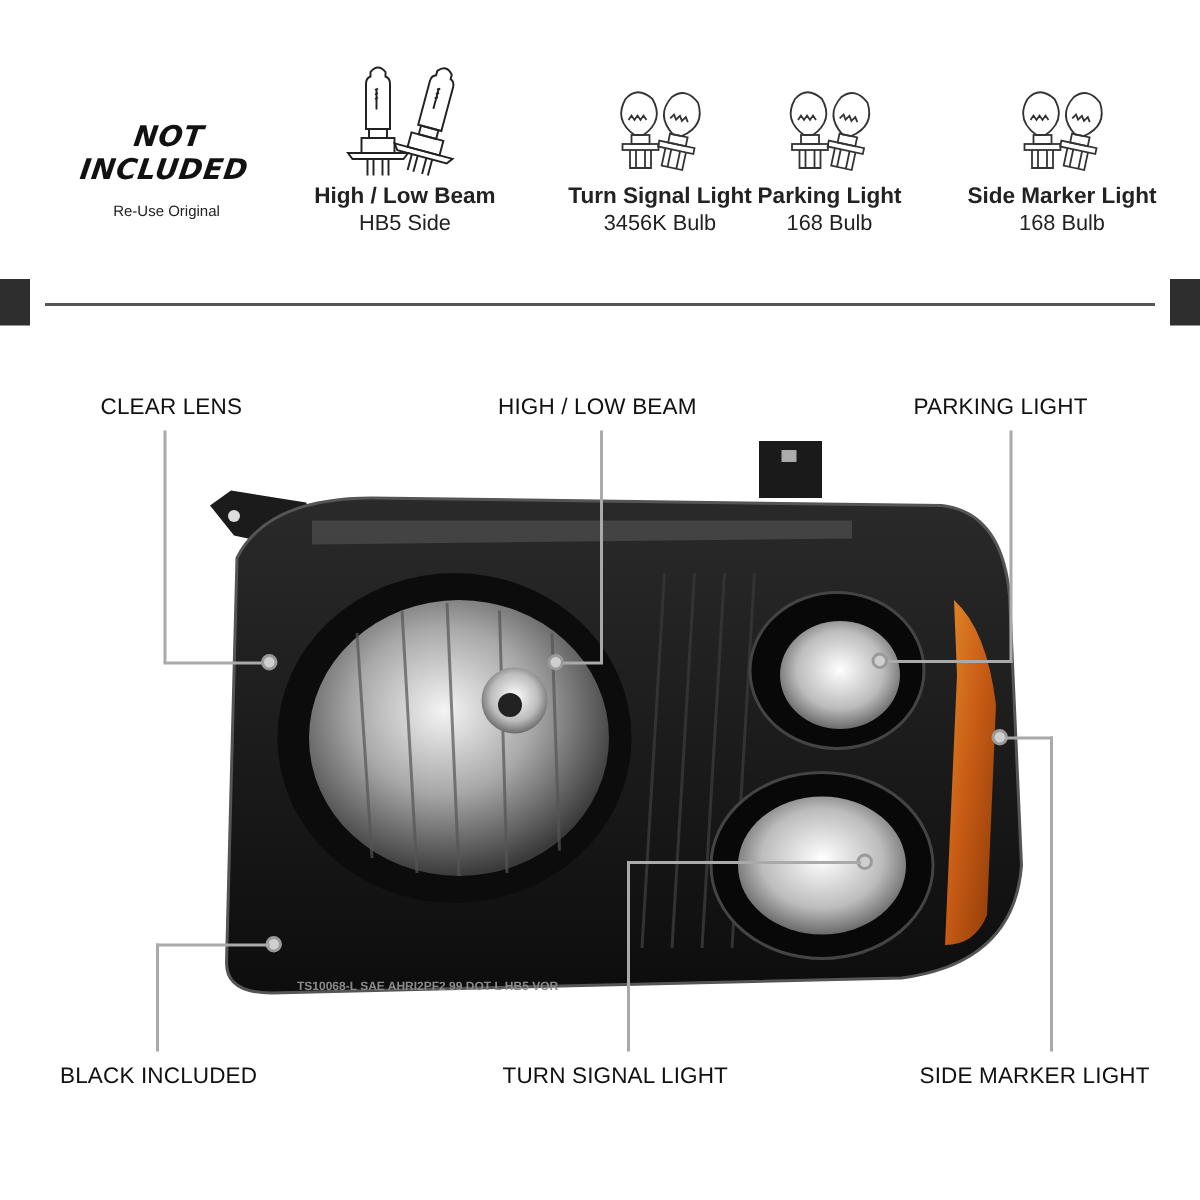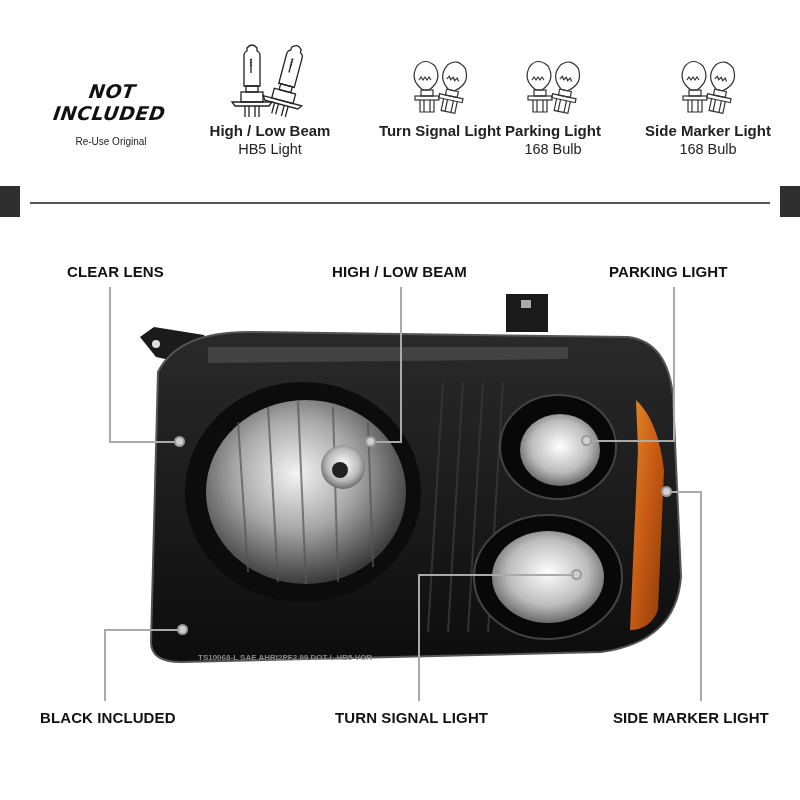--- a/index.html
+++ b/index.html
@@ -10,21 +10,21 @@
   .ni-title{font-family:"DejaVu Sans",sans-serif;font-weight:bold;font-style:italic;font-size:19px;letter-spacing:0.5px;color:#111;transform:skewX(-8deg);display:block;}
   .ni-sub{font-size:10px;color:#222;display:block;margin-top:12px;}
   .bulb-group{top:40px;width:170px;text-align:center;}
   .bulb-icons{height:78px;display:flex;justify-content:center;align-items:flex-end;}
   .bulb-name{font-weight:bold;font-size:15px;color:#222;margin-top:4px;}
   .bulb-type{font-size:14.5px;color:#222;margin-top:2px;}
   
   .divider-line{left:30px;top:202px;width:740px;height:2px;background:#555;}
   .divider-cap{top:186px;width:20px;height:31px;background:#2e2e2e;}
   
-  .callout-label{font-weight:bold;font-size:15px;color:#111;white-space:nowrap;letter-spacing:0.1px;text-align:right;}
+  .callout-label{font-weight:normal;font-size:15px;color:#111;white-space:nowrap;letter-spacing:0.1px;text-align:right;}
   .cline{background:#aaa;}
   .cdot{width:11px;height:11px;border-radius:50%;background:#cfcfcf;border:2px solid #9a9a9a;box-sizing:border-box;}
   .lamp{left:128px;top:292px;width:560px;height:380px;font-weight:bold;}
 </style>
 </head>
 <body>
 
 <div class="abs not-included">
   <span class="ni-title">NOT INCLUDED</span>
   <span class="ni-sub">Re-Use Original</span>
@@ -45,21 +45,21 @@
         <path d="M68 8 q5 -6 10 0 l0 3 q3 1 3 5 l0 30 l-16 0 l0 -30 q0 -4 3 -5 z"></path>
         <path d="M71 20 l2 -1 M71 23 l2 -1 M71 26 l2 -1 M72 19 l0 14"></path>
         <rect x="67" y="46" width="12" height="6"></rect>
         <rect x="62" y="52" width="22" height="10"></rect>
         <path d="M53 62 l40 0 l-3 4 l-34 0 z"></path>
         <path d="M66 66 l0 11 M70 66 l0 11 M76 66 l0 11 M80 66 l0 11"></path>
       </g>
     </svg>
   </div>
   <div class="bulb-name">High / Low Beam</div>
-  <div class="bulb-type">HB5 Light</div>
+  <div class="bulb-type">HB5 Side</div>
 </div>
 
 <div class="abs bulb-group" style="left:355px;">
   <div class="bulb-icons">
     <svg width="70" height="60" viewBox="0 0 70 60" fill="none" stroke="#333" stroke-width="1.2">
       <g>
         <path d="M18 32 q-14 -10 -6 -24 q8 -9 18 0 q8 14 -6 24 z"></path>
         <path d="M14 22 l2 -3 l2 3 l2 -3 l2 3 l2 -3 l2 3"></path>
         <rect x="16" y="32" width="12" height="6"></rect>
         <rect x="10" y="38" width="24" height="4"></rect>
@@ -68,20 +68,21 @@
       <g transform="rotate(12 46 30)">
         <path d="M44 32 q-14 -10 -6 -24 q8 -9 18 0 q8 14 -6 24 z"></path>
         <path d="M40 22 l2 -3 l2 3 l2 -3 l2 3 l2 -3 l2 3"></path>
         <rect x="42" y="32" width="12" height="6"></rect>
         <rect x="36" y="38" width="24" height="4"></rect>
         <path d="M41 42 l0 12 l14 0 l0 -12 M45 42 l0 12 M51 42 l0 12"></path>
       </g>
     </svg>
   </div>
   <div class="bulb-name">Turn Signal Light</div>
+  <div class="bulb-type">3456K Bulb</div>
 </div>
 
 <div class="abs bulb-group" style="left:483px;width:140px;">
   <div class="bulb-icons">
     <svg width="70" height="60" viewBox="0 0 70 60" fill="none" stroke="#333" stroke-width="1.2">
       <g>
         <path d="M18 32 q-14 -10 -6 -24 q8 -9 18 0 q8 14 -6 24 z"></path>
         <path d="M14 22 l2 -3 l2 3 l2 -3 l2 3 l2 -3 l2 3"></path>
         <rect x="16" y="32" width="12" height="6"></rect>
         <rect x="10" y="38" width="24" height="4"></rect>

